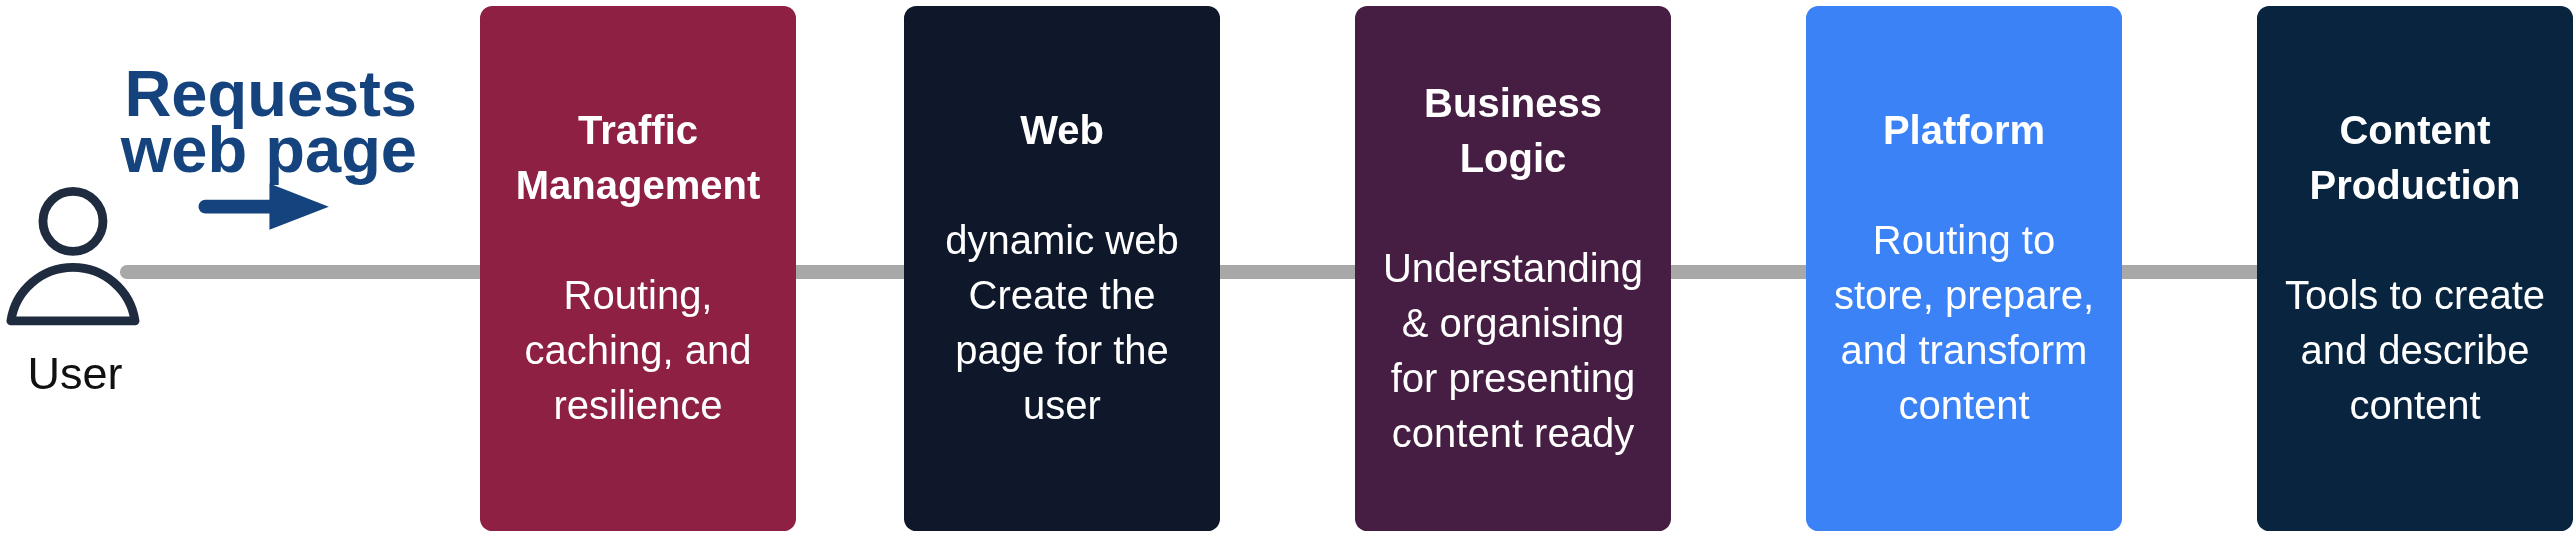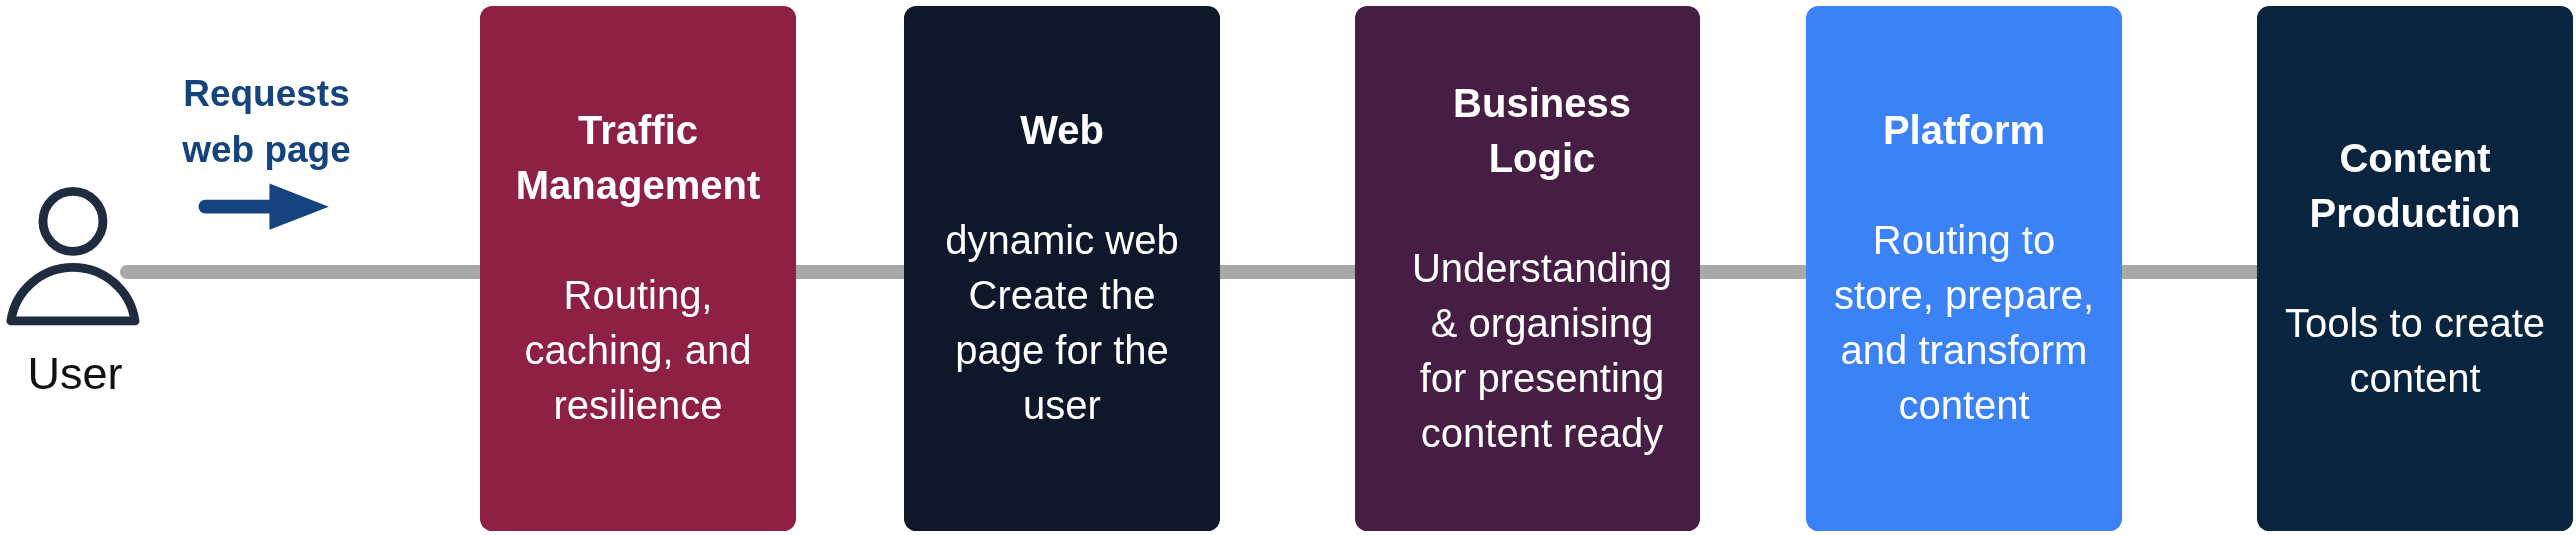--- a/index.html
+++ b/index.html
@@ -43,23 +43,23 @@
     color: #111111;
     z-index: 2;
   }
 
   
   .request-label {
     position: absolute;
     left: 116px;
     top: 66px;
     width: 301px;
-    text-align: center;
+    text-align: right;
     font-weight: 700;
-    font-size: 37px;
+    font-size: 65px;
     line-height: 56px;
     z-index: 2;
   }
   .arrow-svg {
     position: absolute;
     left: 192px;
     top: 178px;
     width: 144px;
     height: 58px;
     z-index: 2;
@@ -84,21 +84,21 @@
     height: 55px;
     line-height: 55px;
     font-size: 40px;
     white-space: nowrap;
   }
   .stage-box .title-bold { font-weight: 700; }
   .stage-box .title-regular { font-weight: 400; }
   .stage-box .spacer { height: 55px; }
   .box-1 { left: 480px; }
   .box-2 { left: 904px; }
-  .box-3 { left: 1355px; padding-left: 29px; }
+  .box-3 { left: 1355px; }
   .box-4 { left: 1806px; }
   .box-5 { left: 2257px; }
 </style>
 </head>
 <body>
 
 <div class="canvas">
 
   <div class="connector" style="background: rgb(168, 168, 168);"></div>
 
@@ -153,17 +153,18 @@
     <div class="line">store, prepare,</div>
     <div class="line">and transform</div>
     <div class="line">content</div>
   </div>
 
   <div class="stage-box box-5" style="background: rgb(8, 36, 63);">
     <div class="line title-bold">Content</div>
     <div class="line title-bold">Production</div>
     <div class="spacer"></div>
     <div class="line">Tools to create</div>
+    <div class="line">and describe</div>
     <div class="line">content</div>
   </div>
 
 </div>
 
 
 </body></html>

